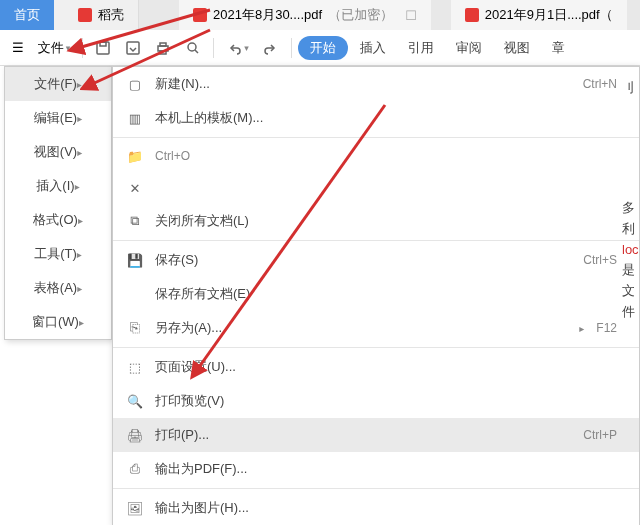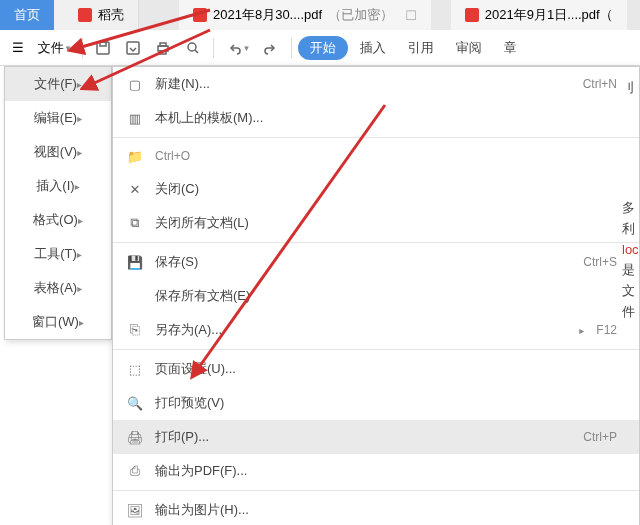--- a/index.html
+++ b/index.html
@@ -113,20 +113,21 @@
       <svg class="icon-sm" viewBox="0 0 16 16">
         <path d="M11 8H5a3 3 0 000 6"></path>
         <path d="M8 5l3 3-3 3"></path>
       </svg>
     </div>
   <div class="tb-sep"></div>
   <div class="pill"><span>开始</span></div>
   <div class="menu-tab">插入</div>
   <div class="menu-tab">引用</div>
   <div class="menu-tab">审阅</div>
+  <div class="menu-tab">视图</div>
   <div class="menu-tab">章</div>
 </div>
 
 <div class="side-menu">
   <div class="side-item hover">
       <span>文件(F)</span>
       <span class="side-arrow">▸</span>
     </div>
   <div class="side-item">
       <span>编辑(E)</span>
@@ -168,21 +169,20 @@
     <span class="sub-icon">▥</span>
     <span class="sub-label">本机上的模板(M)...</span>
   </div>
   <div class="sub-sep"></div>
   <div class="sub-item">
     <span class="sub-icon">📁</span>
     <span class="sub-shortcut">Ctrl+O</span>
   </div>
   <div class="sub-item">
     <span class="sub-icon">✕</span>
-    <span class="sub-label">关闭(C)</span>
   </div>
   <div class="sub-item">
     <span class="sub-icon">⧉</span>
     <span class="sub-label">关闭所有文档(L)</span>
   </div>
   <div class="sub-sep"></div>
   <div class="sub-item">
     <span class="sub-icon">💾</span>
     <span class="sub-label">保存(S)</span>
     <span class="sub-shortcut">Ctrl+S</span>

